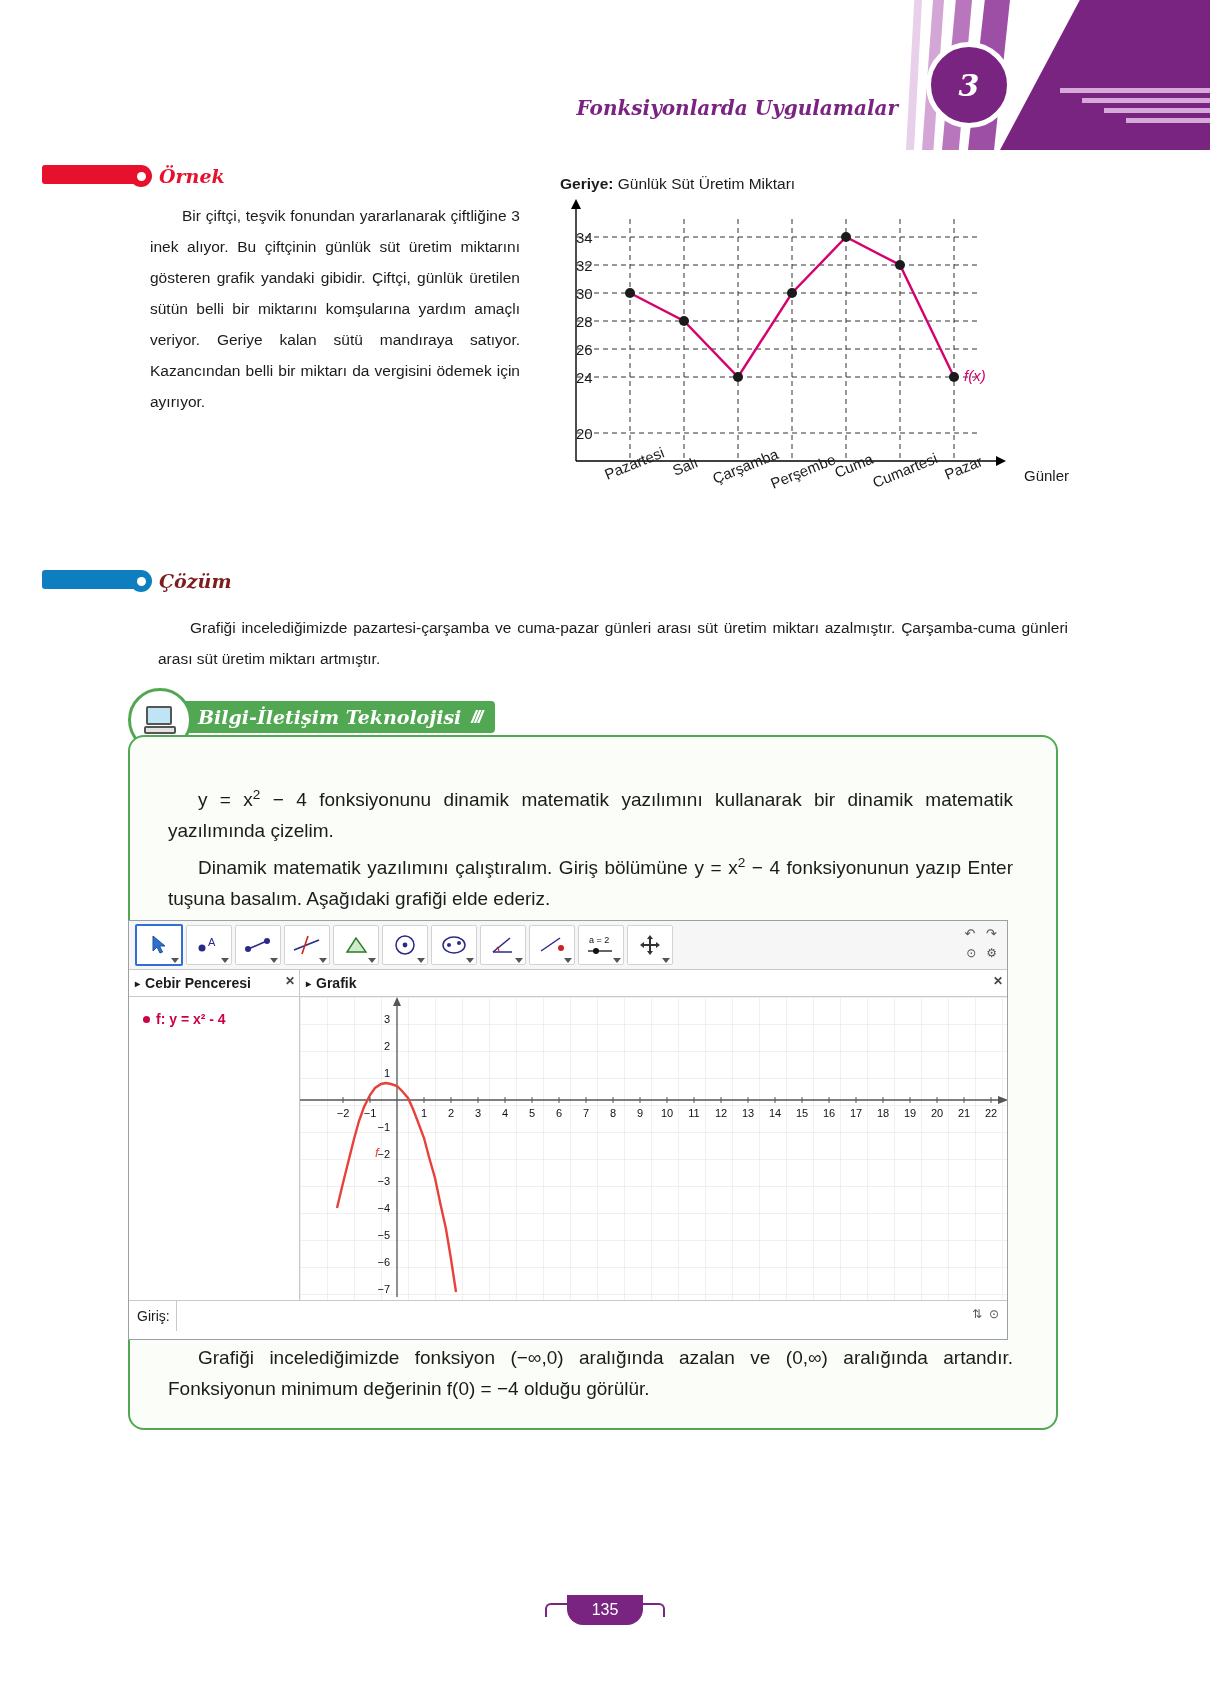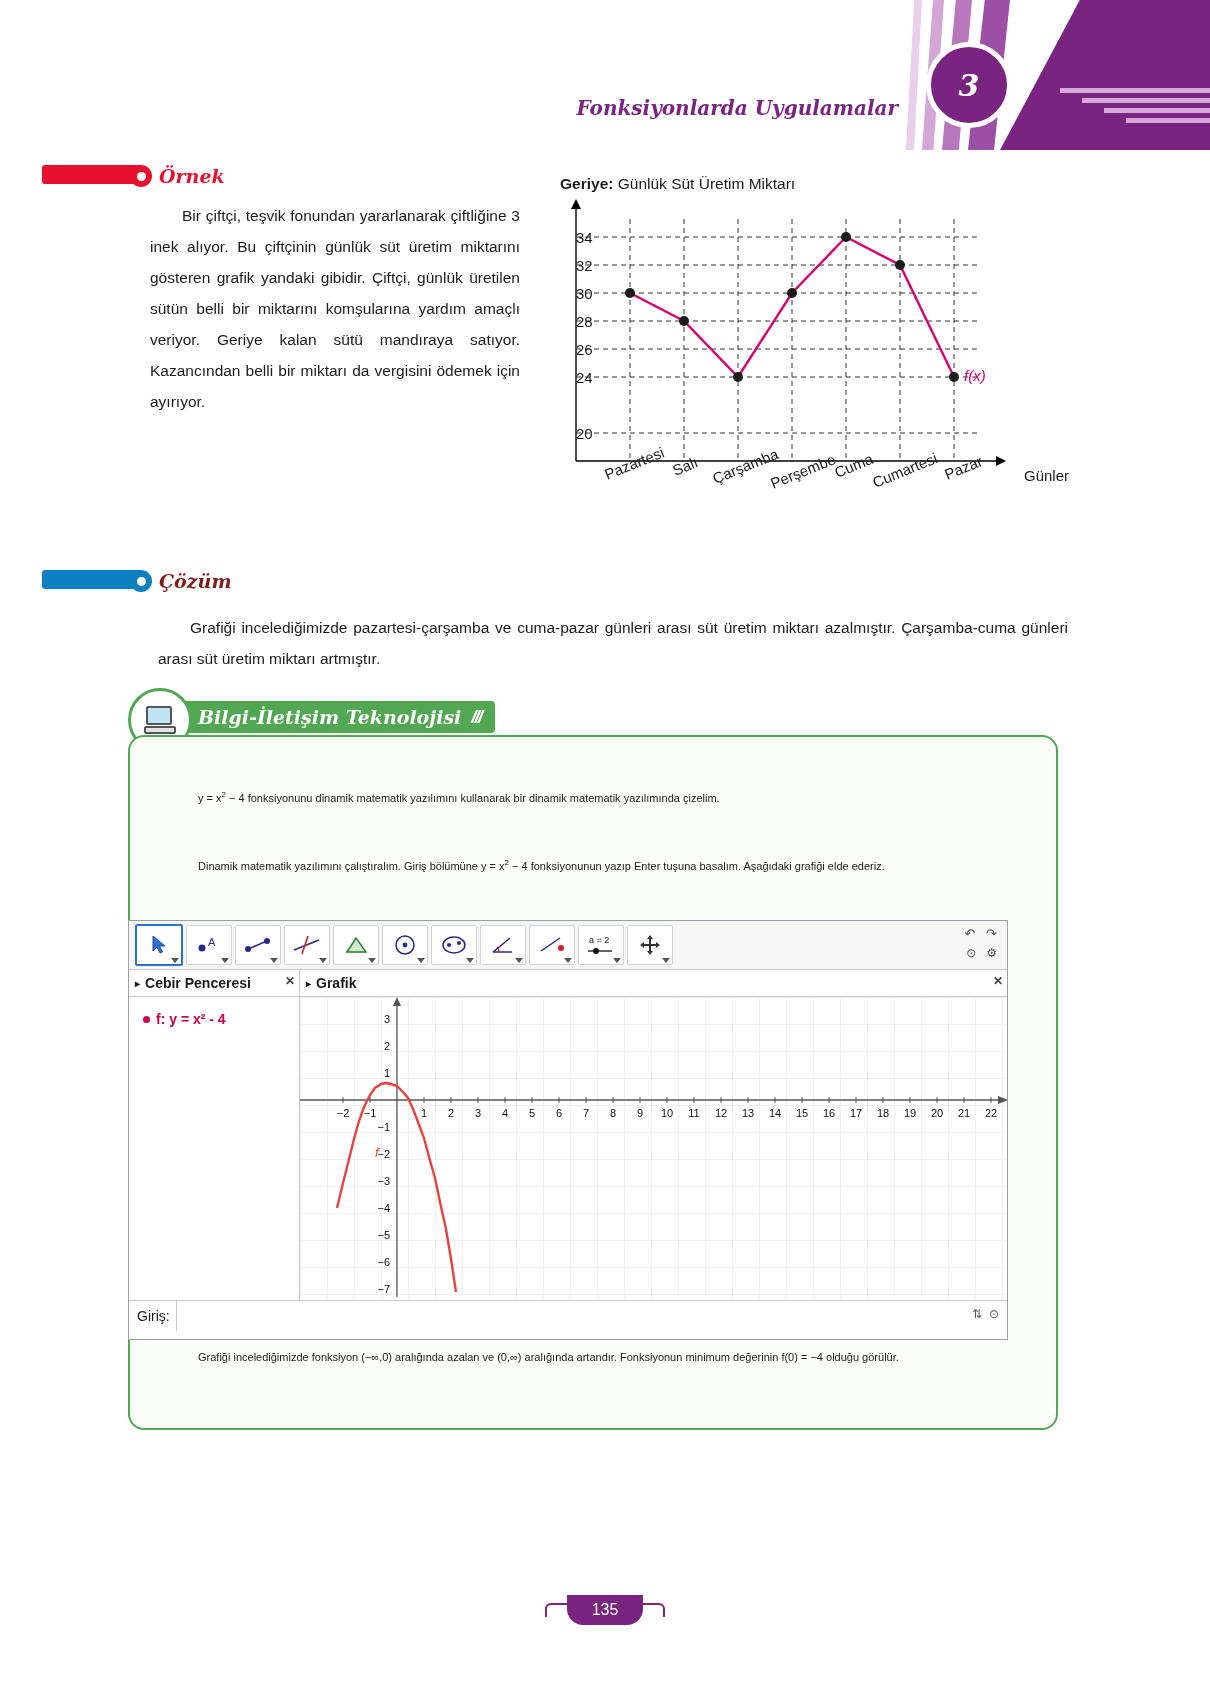--- a/index.html
+++ b/index.html
@@ -72,21 +72,21 @@
   .pc{width:32px;height:28px;position:relative;}
   .pc .screen{position:absolute;left:2px;top:0;width:26px;height:19px;background:#bfe4f5;
       border:2px solid #555;border-radius:2px;box-sizing:border-box;}
   .pc .base{position:absolute;left:0;top:20px;width:32px;height:8px;background:#e4e4e4;
       border:2px solid #555;border-radius:2px;box-sizing:border-box;}
   .bilgi-ribbon{margin-left:44px;height:32px;background:#52a852;border-radius:4px;
       display:flex;align-items:center;padding:0 14px 0 26px;}
   .bilgi-ribbon .t{font-family:"DejaVu Serif",serif;font-style:italic;font-weight:bold;
       font-size:19px;color:#fff;}
   .bilgi-ribbon .slashes{margin-left:10px;color:#fff;font-weight:bold;font-size:19px;letter-spacing:-2px;font-style:italic;}
-  #bilgi .ptext{font-size:11px;line-height:31px;}
+  #bilgi .ptext{font-size:19px;line-height:31px;}
 
   
   #gg{position:absolute;left:128px;top:920px;width:880px;height:420px;
       border:1px solid #9aa0a6;background:#fff;box-sizing:border-box;}
   .gg-toolbar{height:48px;border-bottom:1px solid #c5c9cc;display:flex;align-items:center;
       padding-left:6px;background:#f6f6f6;position:relative;}
   .tool{width:44px;height:38px;margin-right:3px;border:1px solid #d0d4d7;background:#fff;
       border-radius:2px;position:relative;display:flex;align-items:center;justify-content:center;
       font-size:11px;}
   .tool.sel{border:2px solid #2f6fd0;}

